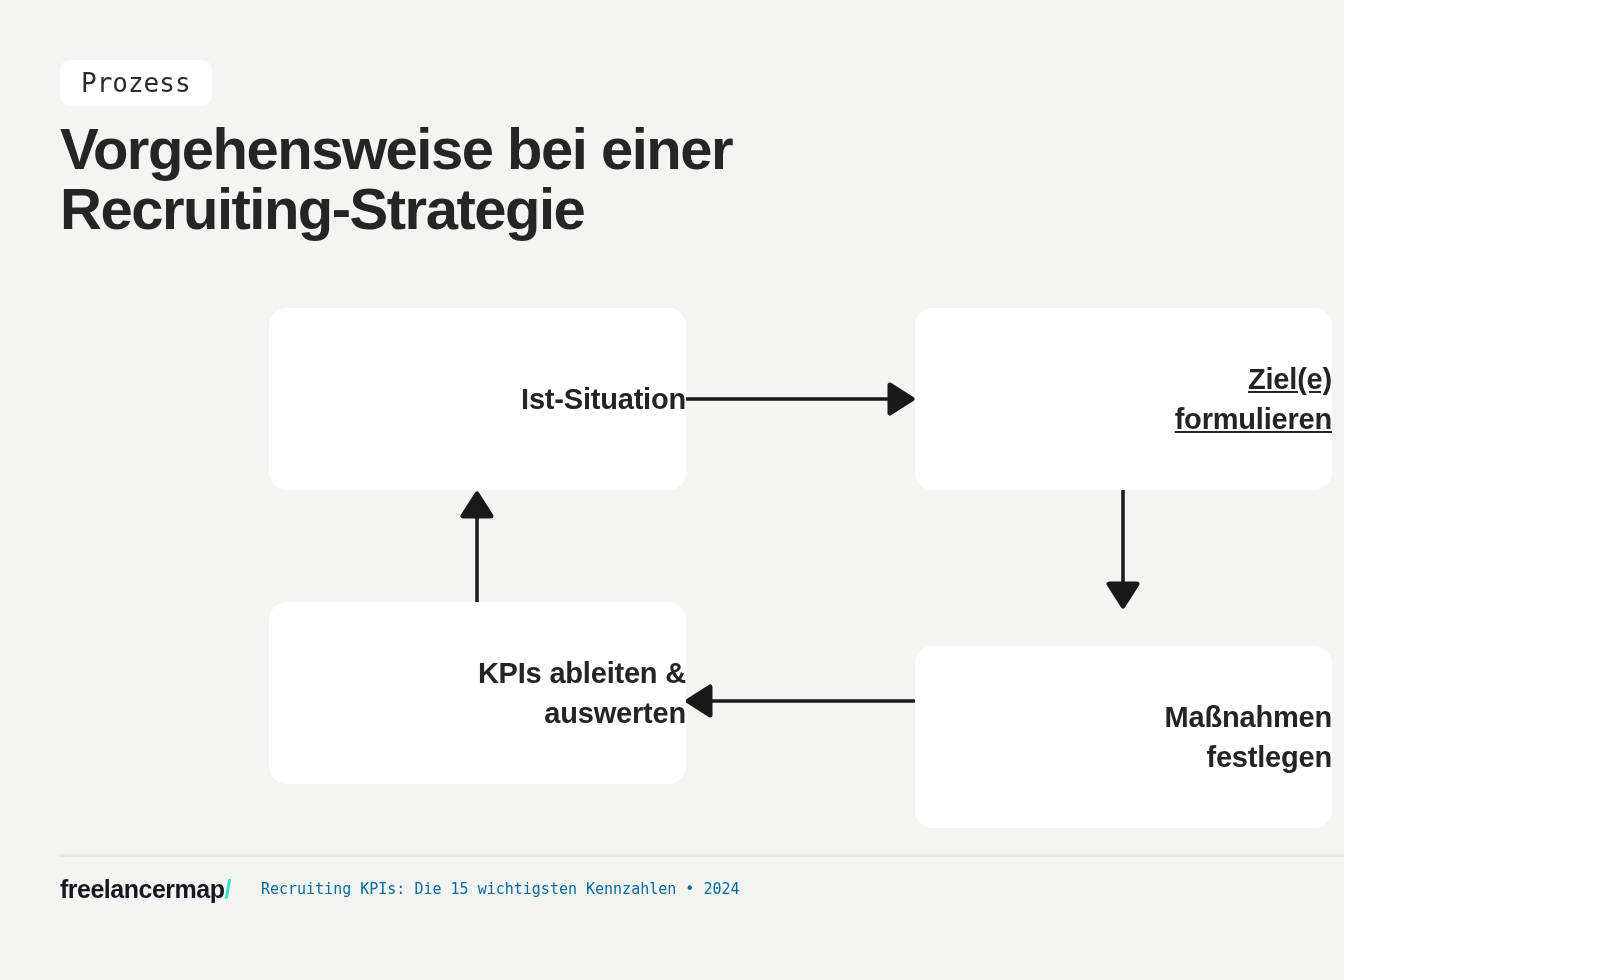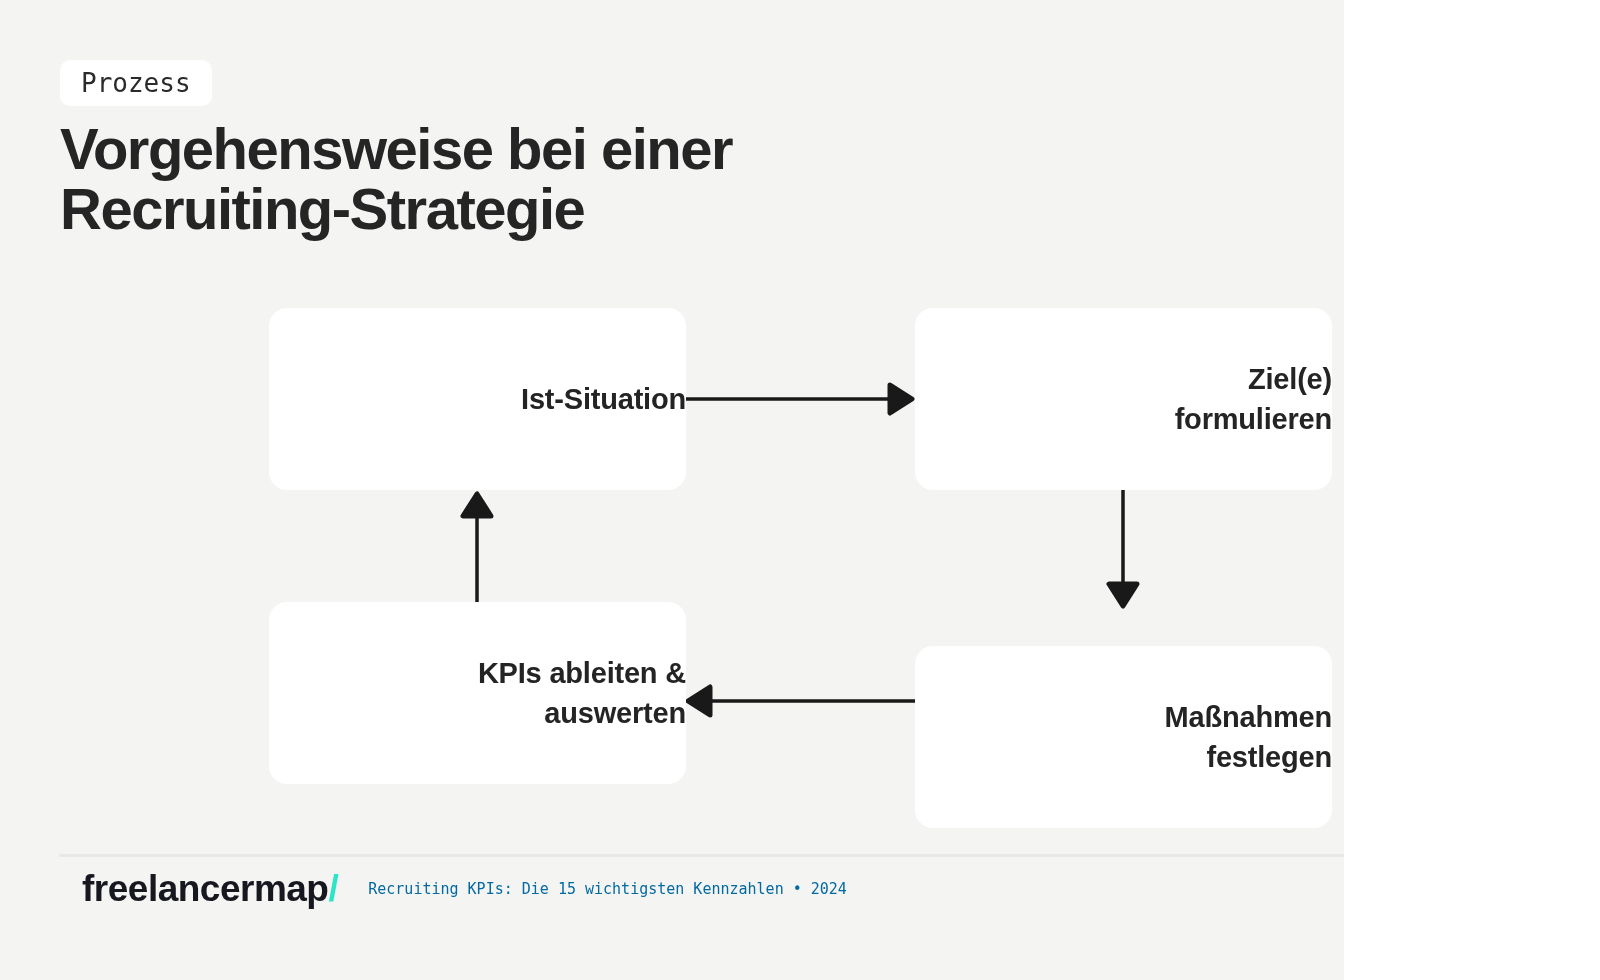--- a/index.html
+++ b/index.html
@@ -53,21 +53,21 @@
     align-items: flex-end;
     justify-content: center;
     text-align: center;
     font-size: 29px;
     font-weight: 700;
     line-height: 40px;
     color: #242424;
     letter-spacing: -0.2px;
   }
   .node-1 { left: 269px; top: 308px; }
-  .node-2 { left: 915px; top: 308px; }
+  .node-2 { left: 915px; top: 308px; text-decoration: underline; }
   .node-3 { left: 915px; top: 646px; }
   .node-4 { left: 269px; top: 602px; }
 
   
   .arrows {
     position: absolute;
     left: 0; top: 0;
     width: 1600px; height: 980px;
     pointer-events: none;
   }
@@ -82,26 +82,25 @@
   }
   .footer {
     position: absolute;
     left: 60px; top: 866px;
     height: 46px;
     display: flex;
     align-items: center;
     gap: 30px;
   }
   .logo {
-    font-size: 37px;
+    font-size: 25px;
     font-weight: 700;
     letter-spacing: -0.5px;
     color: #17171f;
     white-space: nowrap;
-    margin-left: 22px;
   }
   .logo .slash {
     color: #2ce5c7;
     font-weight: 700;
   }
   .source {
     font-family: "DejaVu Sans Mono", monospace;
     font-size: 15px;
     color: #0369a1;
     white-space: nowrap;

